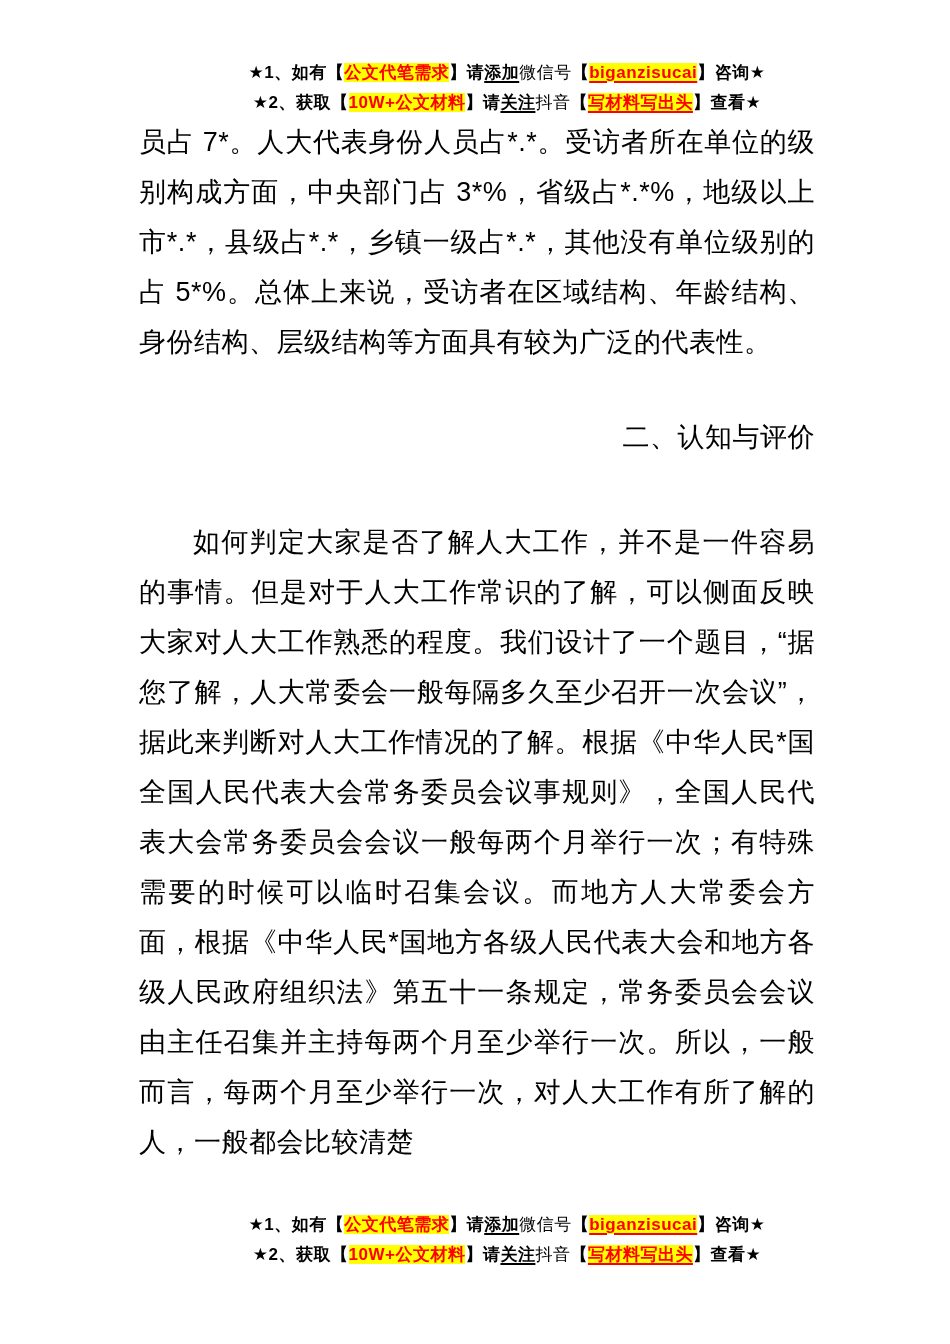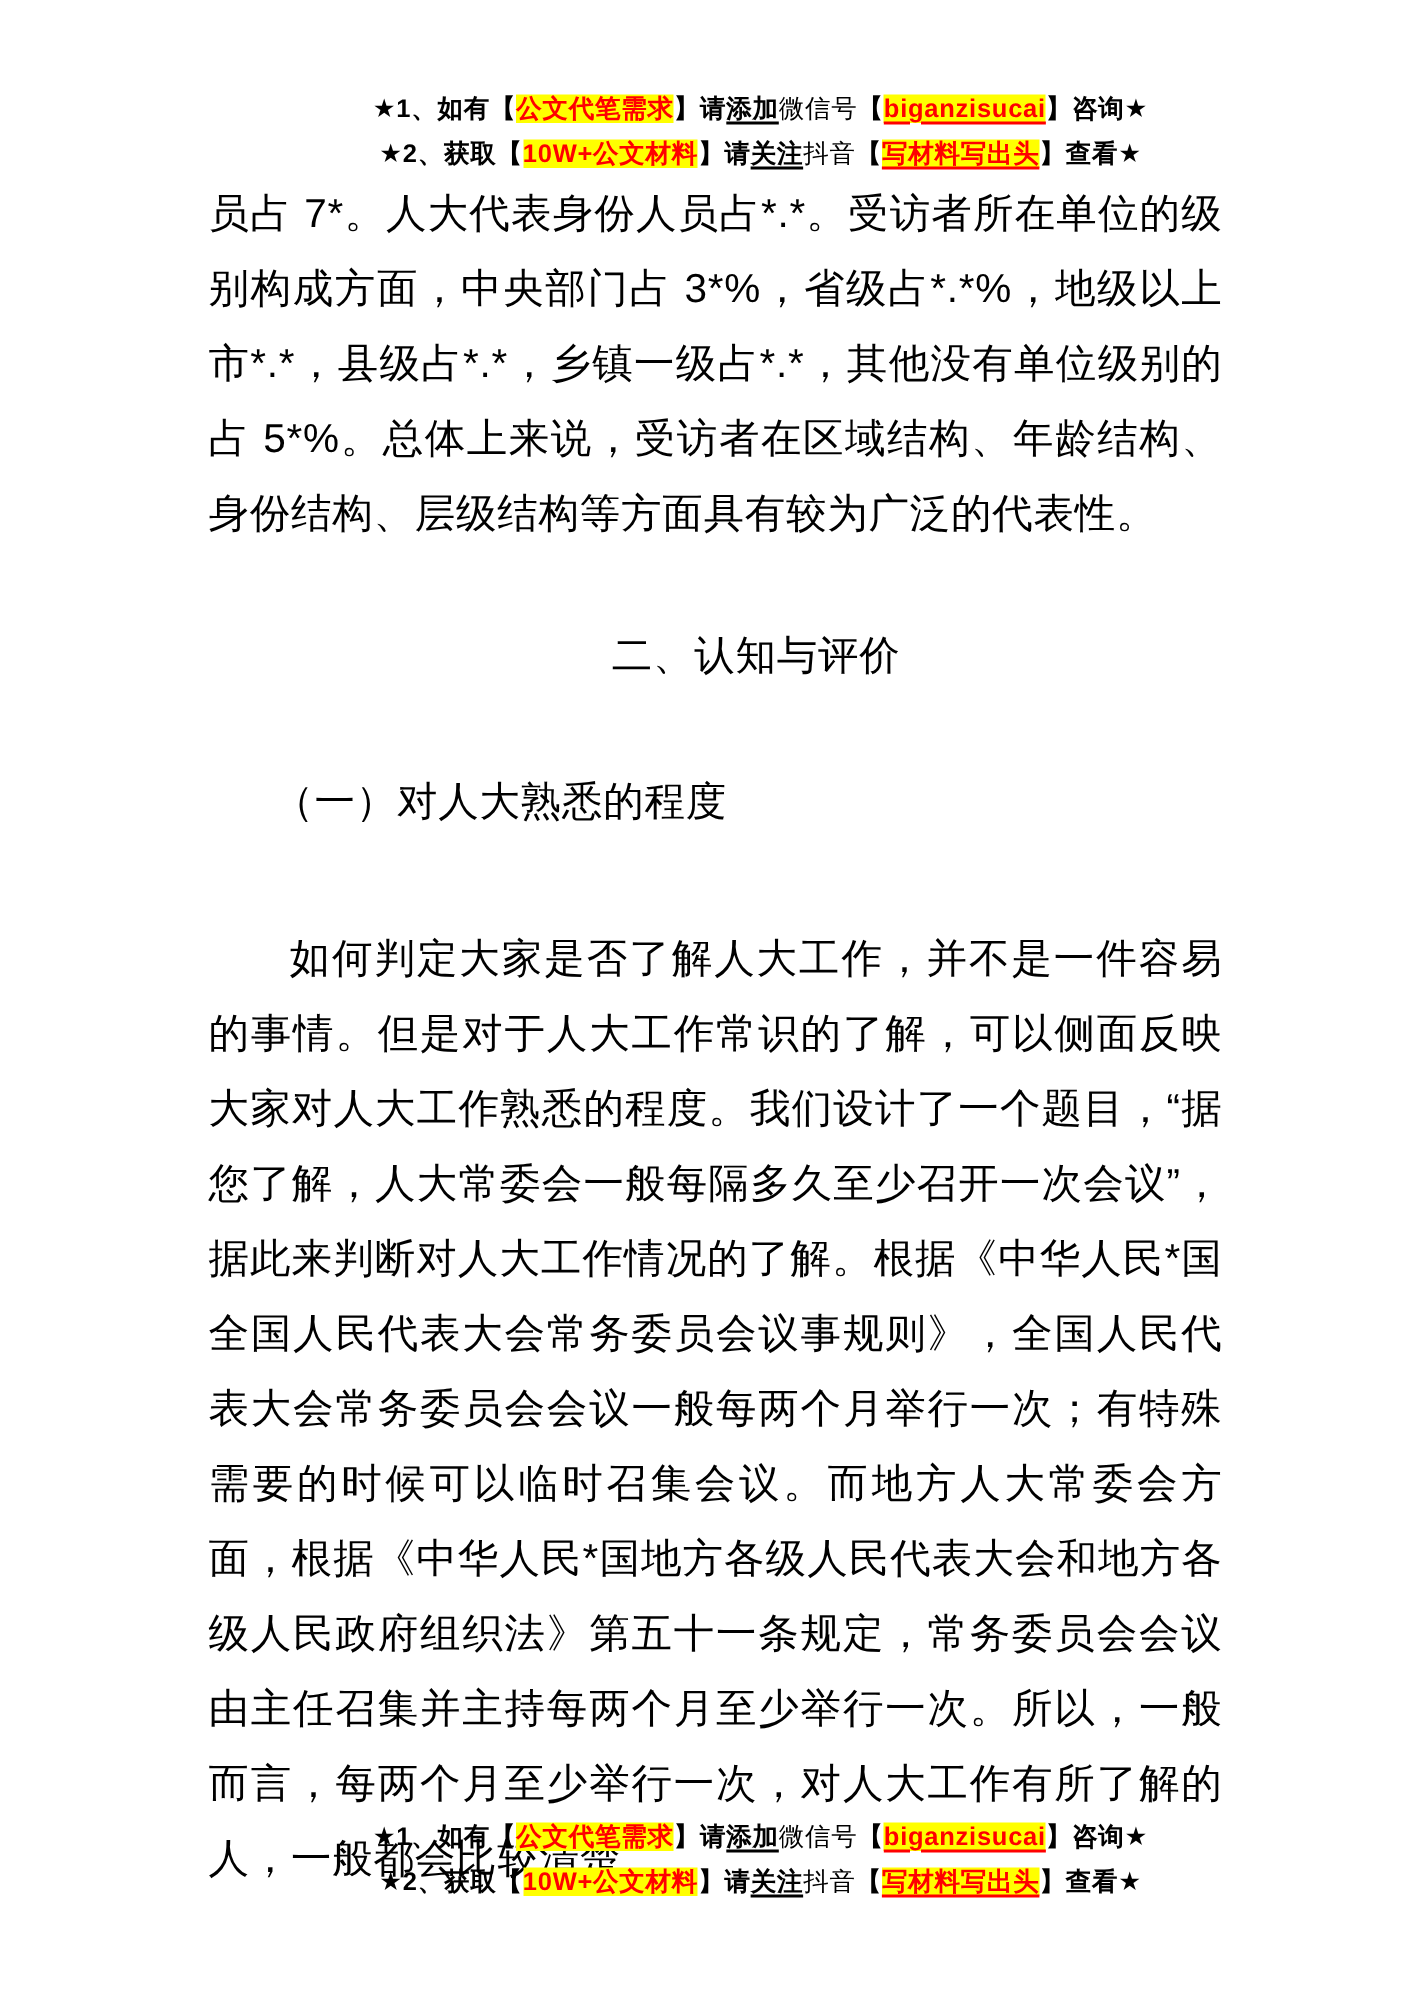--- a/index.html
+++ b/index.html
@@ -51,21 +51,21 @@
     letter-spacing: 0.5px;
   }
   .para-cont {
     margin: 0;
   }
   .section-heading {
     margin: 45px 0 0 0;
     font-size: 27px;
     font-weight: 400;
     text-indent: 2em;
-    text-align: center;
+    text-align: right;
   }
   .subsection-heading {
     margin: 47px 0 0 0;
     font-size: 27px;
     font-weight: 400;
     text-indent: 1.6em;
     text-align: left;
   }
   .para-main {
     margin: 55px 0 0 0;
@@ -82,21 +82,20 @@
       <span>★1、如有【</span><span class="seg-hl seg-red">公文代笔需求</span><span>】请</span><span class="seg-u">添加</span><span class="seg-normal">微信号</span><span>【</span><span class="seg-hl seg-red seg-u">biganzisucai</span><span>】咨询★</span>
     </div>
     <div>
       <span>★2、获取【</span><span class="seg-hl seg-red">10W+公文材料</span><span>】请</span><span class="seg-u">关注</span><span class="seg-normal">抖音</span><span>【</span><span class="seg-hl seg-red seg-u">写材料写出头</span><span>】查看★</span>
     </div>
   </div>
 
   <div class="content">
     <p class="para-cont">员占 7*。人大代表身份人员占*.*。受访者所在单位的级别构成方面，中央部门占 3*%，省级占*.*%，地级以上市*.*，县级占*.*，乡镇一级占*.*，其他没有单位级别的占 5*%。总体上来说，受访者在区域结构、年龄结构、身份结构、层级结构等方面具有较为广泛的代表性。</p>
     <h2 class="section-heading">二、认知与评价</h2>
-    <h3 class="subsection-heading">（一）对人大熟悉的程度</h3>
     <p class="para-main">如何判定大家是否了解人大工作，并不是一件容易的事情。但是对于人大工作常识的了解，可以侧面反映大家对人大工作熟悉的程度。我们设计了一个题目，“据您了解，人大常委会一般每隔多久至少召开一次会议”，据此来判断对人大工作情况的了解。根据《中华人民*国全国人民代表大会常务委员会议事规则》，全国人民代表大会常务委员会会议一般每两个月举行一次；有特殊需要的时候可以临时召集会议。而地方人大常委会方面，根据《中华人民*国地方各级人民代表大会和地方各级人民政府组织法》第五十一条规定，常务委员会会议由主任召集并主持每两个月至少举行一次。所以，一般而言，每两个月至少举行一次，对人大工作有所了解的人，一般都会比较清楚</p>
   </div>
 
   <div class="banner banner-bottom">
     <div>
       <span>★1、如有【</span><span class="seg-hl seg-red">公文代笔需求</span><span>】请</span><span class="seg-u">添加</span><span class="seg-normal">微信号</span><span>【</span><span class="seg-hl seg-red seg-u">biganzisucai</span><span>】咨询★</span>
     </div>
     <div>
       <span>★2、获取【</span><span class="seg-hl seg-red">10W+公文材料</span><span>】请</span><span class="seg-u">关注</span><span class="seg-normal">抖音</span><span>【</span><span class="seg-hl seg-red seg-u">写材料写出头</span><span>】查看★</span>
     </div>

